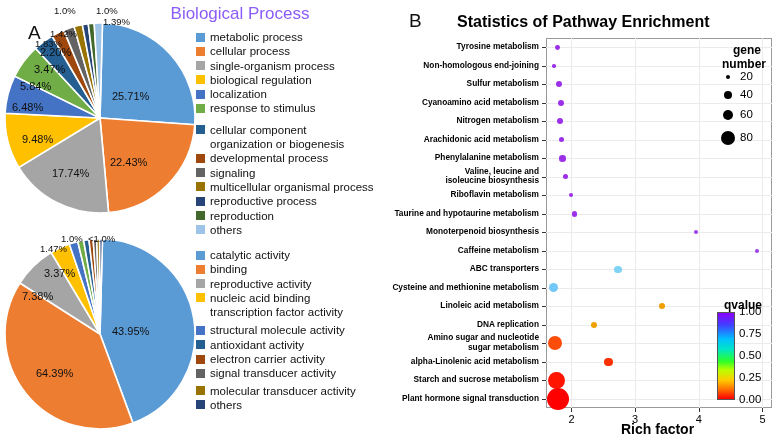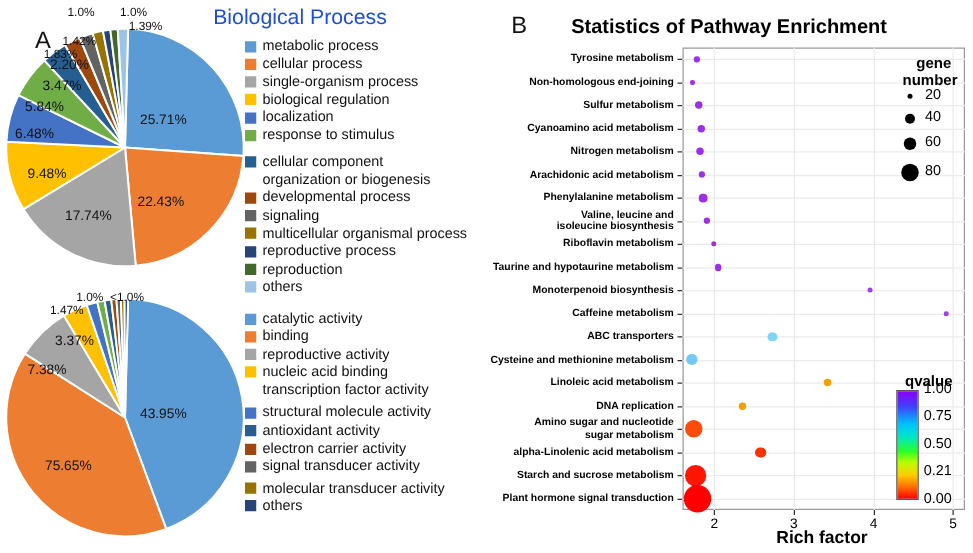--- a/index.html
+++ b/index.html
@@ -1,20 +1,20 @@
 <!DOCTYPE html>
 <html><head>
 <meta charset="utf-8">
 <style>
   html,body{margin:0;padding:0;background:#fff;}
   body{width:778px;height:442px;position:relative;overflow:hidden;
        font-family:"Liberation Sans","DejaVu Sans",sans-serif;color:#000;}
   .fig{position:absolute;left:0;top:0;width:778px;height:442px;}
   .panel-letter{position:absolute;font-size:19px;font-weight:400;color:#111;}
-  .pie-title{position:absolute;font-size:17px;color:#1d4ed8;text-align:center;white-space:nowrap;}
+  .pie-title{position:absolute;font-size:17px;color:#8b5cf6;text-align:center;white-space:nowrap;}
   .pie-wrap{position:absolute;}
   .pct{position:absolute;font-size:11px;color:#111;white-space:nowrap;}
   .pct.small{font-size:9.5px;}
   .legend{position:absolute;}
   .leg-row{display:flex;align-items:flex-start;height:14.3px;}
   .leg-sw{width:9px;height:9px;margin-top:2.5px;margin-right:5px;flex:0 0 9px;}
   .leg-sw.blank{background:transparent !important;}
   .leg-tx{font-size:11.5px;line-height:14px;color:#111;white-space:nowrap;}
   .b-title{position:absolute;font-size:16px;font-weight:bold;color:#000;white-space:nowrap;}
   .plot-frame{position:absolute;border:1px solid #9a9a9a;background:#fff;box-sizing:border-box;}
@@ -143,21 +143,21 @@
       <path d="M 98 98 L 75.8057638697884 5.628922910921901 A 95 95 0 0 1 81.64899910851497 4.417711238468556 Z" fill="#70AD47" stroke="#ffffff" stroke-width="1.6"></path>
       <path d="M 98 98 L 81.64899910851497 4.417711238468556 A 95 95 0 0 1 86.96373565657075 3.6432256308962536 Z" fill="#255E91" stroke="#ffffff" stroke-width="1.6"></path>
       <path d="M 98 98 L 86.96373565657075 3.6432256308962536 A 95 95 0 0 1 91.12268157074143 3.2492612629190063 Z" fill="#9E480E" stroke="#ffffff" stroke-width="1.6"></path>
       <path d="M 98 98 L 91.12268157074143 3.2492612629190063 A 95 95 0 0 1 94.6983828553121 3.057389312122325 Z" fill="#636363" stroke="#ffffff" stroke-width="1.6"></path>
       <path d="M 98 98 L 94.6983828553121 3.057389312122325 A 95 95 0 0 1 97.68193305484503 3.0005324571847893 Z" fill="#997300" stroke="#ffffff" stroke-width="1.6"></path>
       <path d="M 98 98 L 97.68193305484503 3.0005324571847893 A 95 95 0 0 1 100.48681008924778 3.0325541273220438 Z" fill="#264478" stroke="#ffffff" stroke-width="1.6"></path>
     </svg>
 
   <div id="pieB-pcts">
       <div class="pct" style="left: 112px; top: 325px;">43.95%</div>
-      <div class="pct" style="left: 36px; top: 367px;">75.65%</div>
+      <div class="pct" style="left: 36px; top: 367px;">64.39%</div>
       <div class="pct" style="left: 22px; top: 290px;">7.38%</div>
       <div class="pct" style="left: 44px; top: 267px;">3.37%</div>
       <div class="pct small" style="left: 40px; top: 243px;">1.47%</div>
       <div class="pct small" style="left: 61px; top: 233px;">1.0%</div>
       <div class="pct small" style="left: 88px; top: 233px;">&lt;1.0%</div>
     </div>
 
   <div class="legend" id="legB" style="left:196px;top:248px;">
       <div class="leg-row">
         <span class="leg-sw" style="background: rgb(91, 155, 213);"></span>
@@ -372,17 +372,17 @@
       <div class="gn-dot" style="left: 721px; top: 131px; width: 14px; height: 14px;"></div>
       <div class="gn-lab" style="left: 740px; top: 131px;">80</div>
     </div>
 
   <div class="lg-title" style="left:712px;top:298px;width:62px;">qvalue</div>
   <div class="cbar" style="left:717px;top:312px;width:18px;height:88px;"></div>
   <div id="cbarLabels">
       <div class="cb-lab" style="left: 739px; top: 305px;">1.00</div>
       <div class="cb-lab" style="left: 739px; top: 327px;">0.75</div>
       <div class="cb-lab" style="left: 739px; top: 349px;">0.50</div>
-      <div class="cb-lab" style="left: 739px; top: 371px;">0.21</div>
+      <div class="cb-lab" style="left: 739px; top: 371px;">0.25</div>
       <div class="cb-lab" style="left: 739px; top: 393px;">0.00</div>
     </div>
 
 </div>
 
 </body></html>

